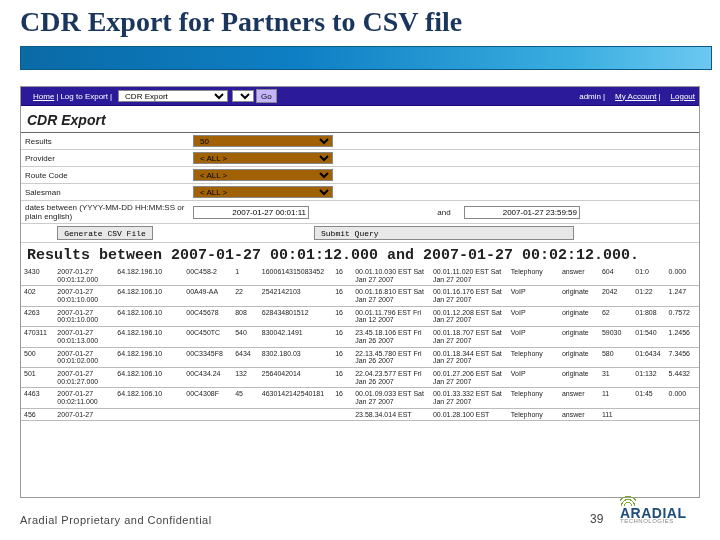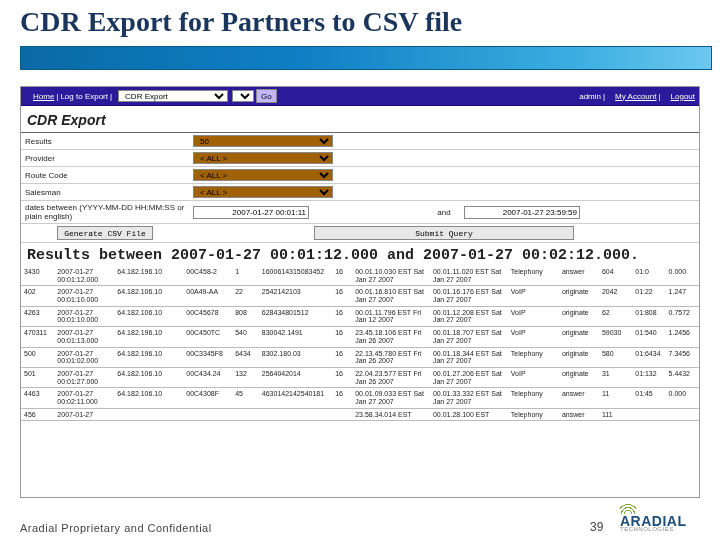--- a/index.html
+++ b/index.html
@@ -116,21 +116,21 @@
     text-align: right;
   }
   .filter-table .btn {
     background: #e8e8e8;
     border: 1px solid #888;
     font-size: 8px;
     padding: 1px 6px;
     height: 14px;
     font-family: Liberation Mono, monospace;
   }
-  .filter-table .btn.wide { width: 260px; text-align: center; }
+  .filter-table .btn.wide { width: 260px; text-align: left; }
   .results-head {
     font-weight: bold;
     font-size: 15px;
     padding: 4px 6px 2px 6px;
     font-family: Liberation Mono, monospace;
   }
   .data-table {
     width: 100%;
     border-collapse: collapse;
     font-size: 7px;
@@ -154,21 +154,21 @@
   .data-table col.c7 { width: 70px; }
   .data-table col.c8 { width: 70px; }
   .data-table col.c9 { width: 46px; }
   .data-table col.c10 { width: 36px; }
   .data-table col.c11 { width: 30px; }
   .data-table col.c12 { width: 30px; }
   .data-table col.c13 { width: 30px; }
   .data-table .wrap { white-space: normal; line-height: 1.1; }
   .footer {
     position: absolute;
-    left: 0; right: 0; bottom: 6px;
+    left: 0; right: 0; bottom: 14px;
     display: flex;
     align-items: flex-end;
     padding: 0 20px;
     font-size: 12px;
     color: #444;
   }
   .footer .conf { flex: 1; font-size: 11px; letter-spacing: 0.5px; }
   .footer .pg { width: 30px; text-align: left; }
   .footer .logo { width: 80px; text-align: right; }
   .aradial-logo { display: inline-block; line-height: 1; text-align: left; }

